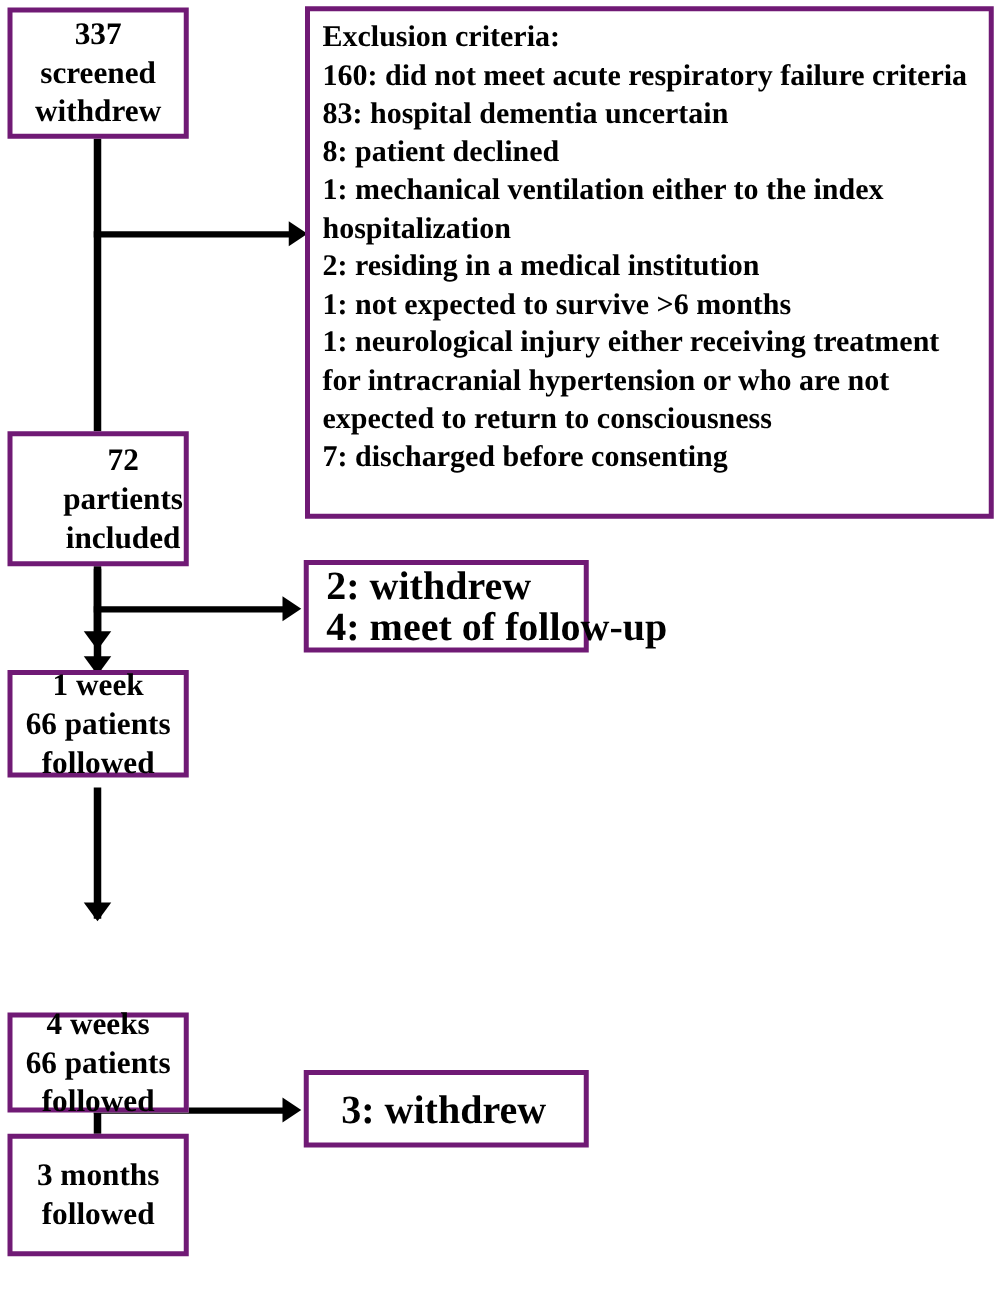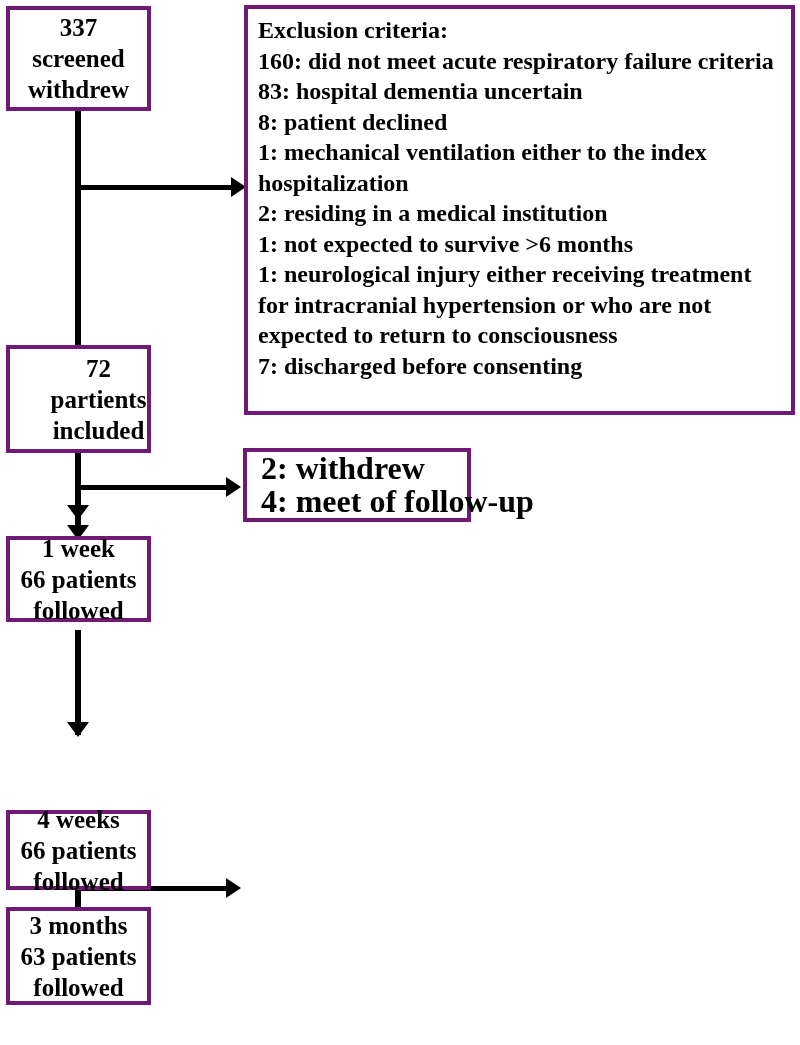--- a/index.html
+++ b/index.html
@@ -152,20 +152,22 @@
     <div class="stage-line normal">66 patients</div>
     <div class="stage-line normal">followed</div>
   </div>
 
   <div class="box center" id="week4-box" style="left:6px; top:778px; width:145px; height:80px;margin-top:32px;">
     <div class="stage-line">4 weeks</div>
     <div class="stage-line normal">66 patients</div>
     <div class="stage-line normal">followed</div>
   </div>
 
+  <div class="box left" id="withdrew-3-box" style="left:243px; top:856px; width:228px; height:62px;">
+    <div class="side-line">3: withdrew</div>
+  </div>
 
   <div class="box center" id="month3-box" style="left:6px; top:907px; width:145px; height:98px;">
     <div class="stage-line">3 months</div>
-    <div class="stage-line normal">63 patients</div>
     <div class="stage-line normal">followed</div>
   </div>
 
 </div>
 
 </body></html>

